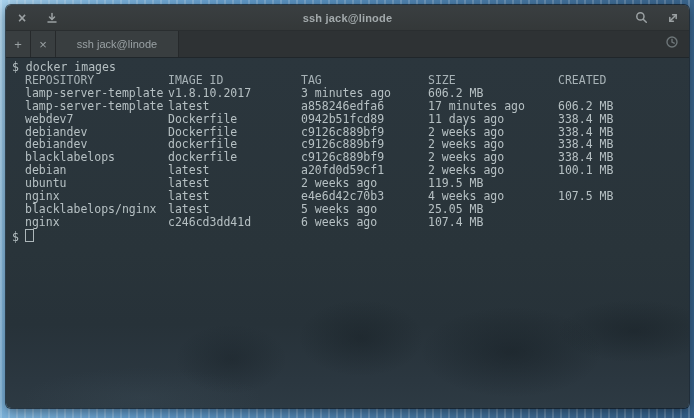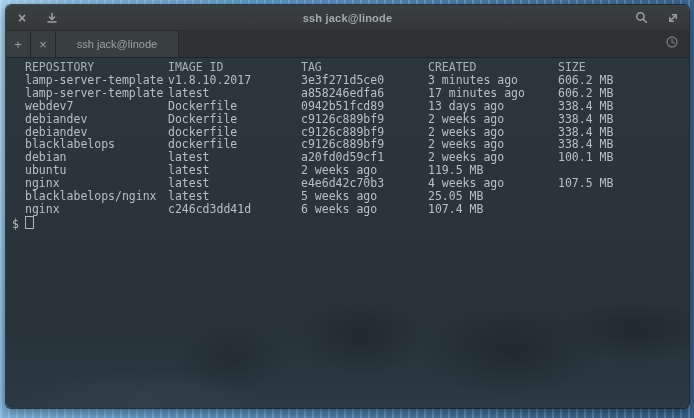--- a/index.html
+++ b/index.html
@@ -122,51 +122,51 @@
         <span>
           <svg width="14" height="14" viewBox="0 0 14 14">
             <circle class="icon-dim" cx="7" cy="7" r="5"></circle>
             <path class="icon-dim" d="M7 4.2 L7 7 L9.2 8.2"></path>
           </svg>
         </span>
       </div>
     </div>
 
     <div class="term">
+      <div class="line">$ docker images</div>
 
       <div class="trow header">
         <span>REPOSITORY</span>
         <span>IMAGE ID</span>
         <span>TAG</span>
+        <span>SIZE</span>
         <span>CREATED</span>
-        <span>SIZE</span>
       </div>
 
       <div id="rows-container">
         <div class="trow">
           <span>lamp-server-template</span>
           <span>v1.8.10.2017</span>
-          <span>3e3f271d5ce0</span>
           <span>3 minutes ago</span>
           <span>606.2 MB</span>
         </div>
 
         <div class="trow">
           <span>lamp-server-template</span>
           <span>latest</span>
           <span>a858246edfa6</span>
           <span>17 minutes ago</span>
           <span>606.2 MB</span>
         </div>
 
         <div class="trow">
           <span>webdev7</span>
           <span>Dockerfile</span>
           <span>0942b51fcd89</span>
-          <span>13 days ago</span>
+          <span>11 days ago</span>
           <span>338.4 MB</span>
         </div>
 
         <div class="trow">
           <span>debiandev</span>
           <span>Dockerfile</span>
           <span>c9126c889bf9</span>
           <span>2 weeks ago</span>
           <span>338.4 MB</span>
         </div>

